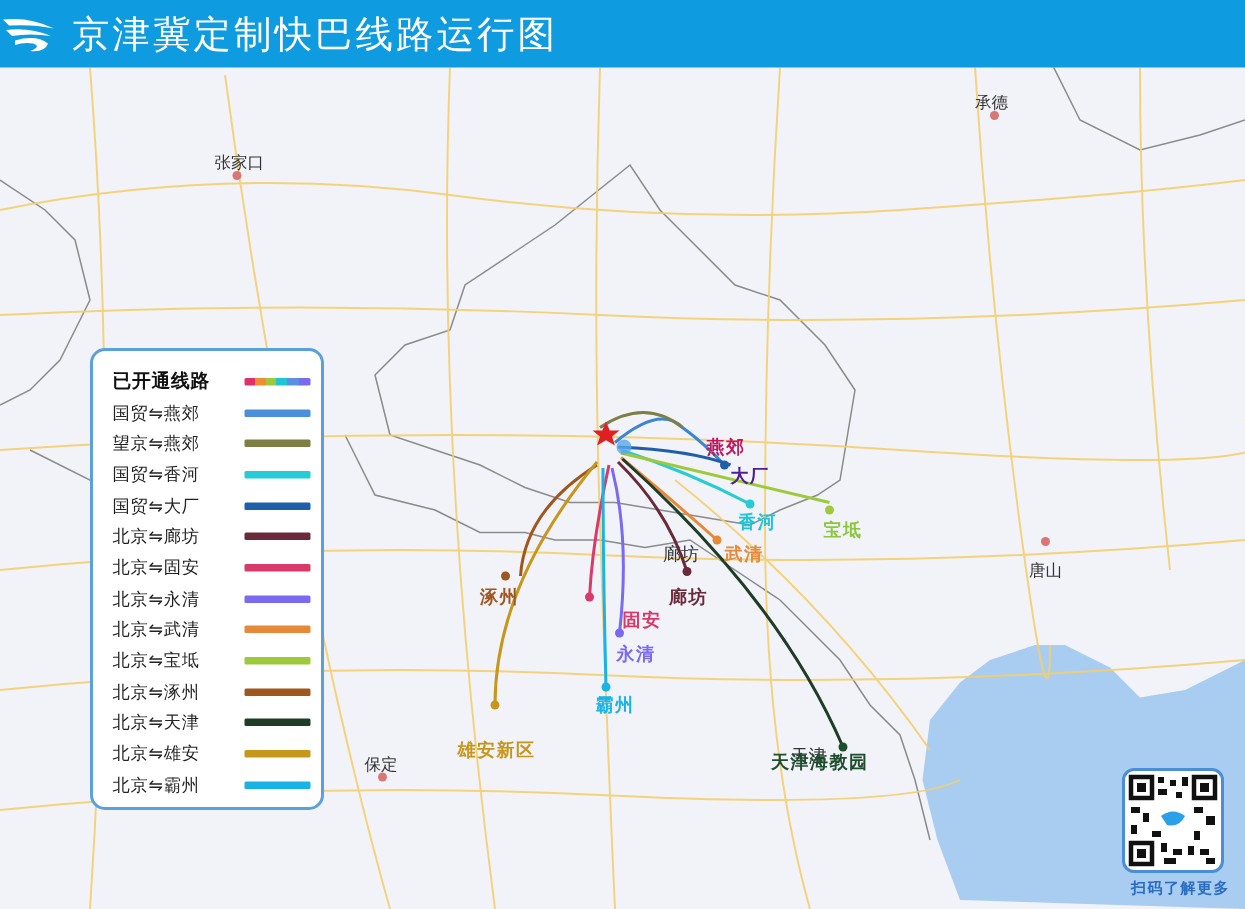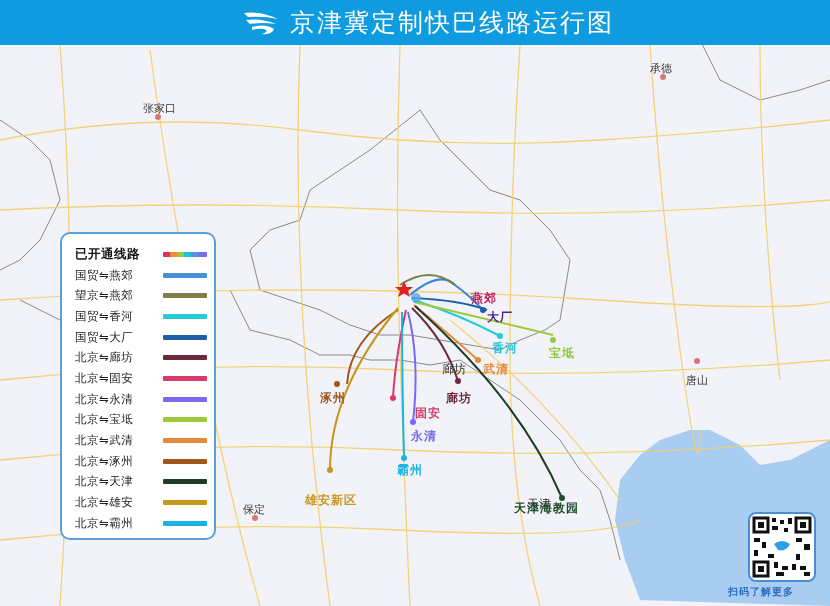--- a/index.html
+++ b/index.html
@@ -1,28 +1,28 @@
 <!DOCTYPE html>
 <html><head>
 <meta charset="utf-8">
 <style>
   * { margin: 0; padding: 0; box-sizing: border-box; }
   body { width: 830px; height: 606px; overflow: hidden; background: #f1f3f8; font-family: "DejaVu Sans", sans-serif; position: relative; }
-  .header { position: absolute; left: 0; top: 0; width: 830px; height: 45px; background: #0e9be0; display: flex; align-items: center; justify-content: center; z-index: 5; padding-left: 26px; }
+  .header { position: absolute; left: 0; top: 0; width: 830px; height: 45px; background: #0e9be0; display: flex; align-items: center; justify-content: flex-start; z-index: 5; }
   .header .title { color: #fff; font-size: 25px; letter-spacing: 2px; margin-left: 8px; font-weight: normal; }
   .map { position: absolute; left: 0; top: 45px; width: 830px; height: 561px; }
   .city-label { position: absolute; font-size: 11px; color: #333; }
   .legend { position: absolute; left: 60px; top: 232px; width: 156px; height: 308px; background: #fff; border: 2px solid #5aa0dc; border-radius: 10px; padding: 10px 0 0 0; z-index: 4; }
   .legend-row { display: flex; align-items: center; height: 20.7px; padding-left: 13px; }
   .legend-row .lbl { width: 78px; font-size: 11.5px; color: #222; letter-spacing: 0.5px; }
   .legend-row.head .lbl { font-weight: bold; font-size: 12.5px; color: #111; }
   .legend-row .swatch { width: 44px; height: 5px; margin-left: 10px; border-radius: 1px; }
   .rainbow { background: linear-gradient(90deg, #e0306a 0 16%, #f28c30 16% 32%, #9dc93a 32% 48%, #21c4d6 48% 64%, #5b8fe0 64% 82%, #7b6af0 82% 100%); }
   .qr { position: absolute; left: 748px; top: 512px; width: 68px; height: 70px; background: #fff; border: 2px solid #4a8fd6; border-radius: 8px; z-index: 4; }
-  .qr-caption { position: absolute; left: 728px; top: 585px; width: 74px; text-align: left; font-size: 10px; color: #2b6cc0; font-weight: bold; letter-spacing: 1px; z-index: 4; }
+  .qr-caption { position: absolute; left: 746px; top: 585px; width: 74px; text-align: right; font-size: 10px; color: #2b6cc0; font-weight: bold; letter-spacing: 1px; z-index: 4; }
   .dest { position: absolute; font-size: 12px; font-weight: bold; letter-spacing: 1px; z-index: 3; }
 </style>
 </head>
 <body>
 
 <div class="header">
   <svg width="40" height="28" viewBox="0 0 40 28">
     <path d="M2 4 Q20 2 36 10 Q22 7 6 8 Z" fill="#fff"></path>
     <path d="M4 11 Q20 9 34 15 Q20 13 8 15 Z" fill="#fff"></path>
     <path d="M10 18 Q24 14 32 20 Q30 26 20 25 Q28 22 22 20 Q16 19 10 21 Z" fill="#fff"></path>
@@ -149,26 +149,26 @@
     </div>
   <div class="legend-row">
       <span class="lbl">北京⇋固安</span>
       <span class="swatch" style="background:#d83b6a"></span>
     </div>
   <div class="legend-row">
       <span class="lbl">北京⇋永清</span>
       <span class="swatch" style="background:#7b6af0"></span>
     </div>
   <div class="legend-row">
+      <span class="lbl">北京⇋武清</span>
+      <span class="swatch" style="background:#e68a3a"></span>
+    </div>
+  <div class="legend-row">
       <span class="lbl">北京⇋宝坻</span>
       <span class="swatch" style="background:#9dc93a"></span>
-    </div>
-  <div class="legend-row">
-      <span class="lbl">北京⇋武清</span>
-      <span class="swatch" style="background:#e68a3a"></span>
     </div>
   <div class="legend-row">
       <span class="lbl">北京⇋涿州</span>
       <span class="swatch" style="background:#a0571e"></span>
     </div>
   <div class="legend-row">
       <span class="lbl">北京⇋天津</span>
       <span class="swatch" style="background:#1f3d26"></span>
     </div>
   <div class="legend-row">

